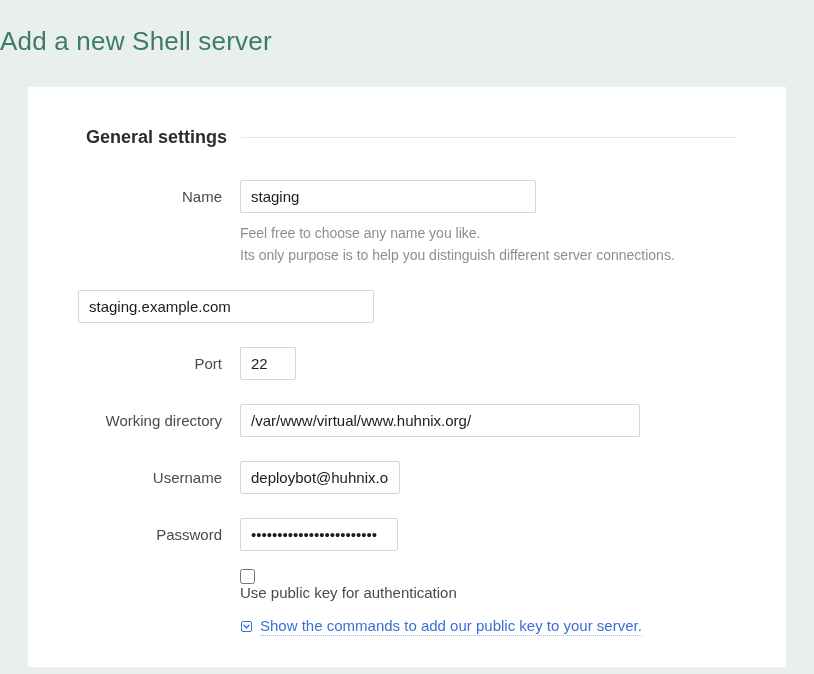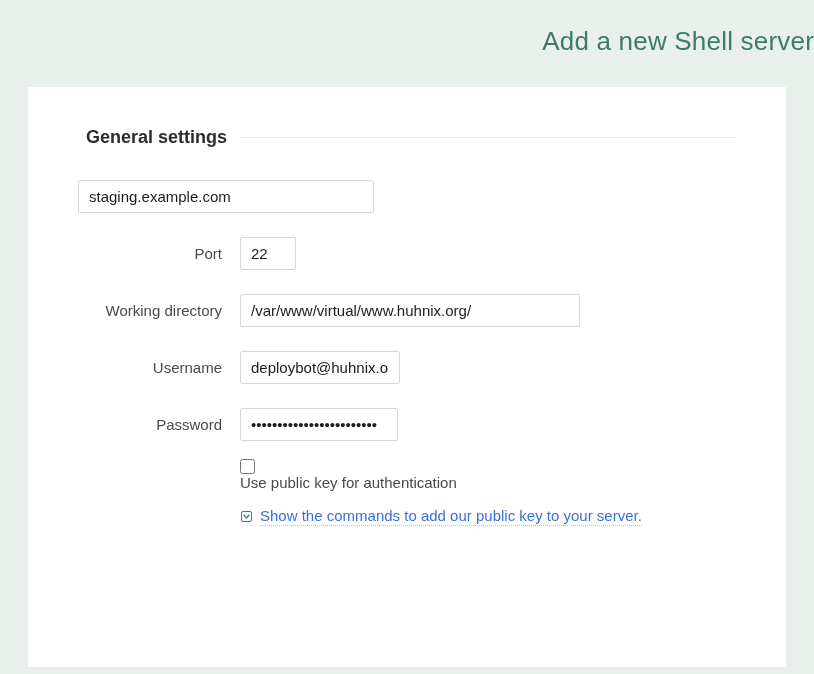--- a/index.html
+++ b/index.html
@@ -4,21 +4,21 @@
   <style>
     * { box-sizing: border-box; margin: 0; padding: 0; }
     body {
       font-family: -apple-system, BlinkMacSystemFont, "Helvetica Neue", Arial, sans-serif;
       background: #e9f0ec;
       width: 814px;
       height: 674px;
       overflow: hidden;
     }
     .page-title {
-      text-align: right;
+      text-align: left;
       font-size: 26px;
       font-weight: 300;
       color: #3f7a6a;
       padding: 26px 0 30px 0;
       letter-spacing: 0.2px;
     }
     .card {
       background: #fff;
       margin: 0 28px;
       padding: 40px 50px 30px 50px;
@@ -63,21 +63,21 @@
       font-size: 15px;
       color: #1c1c1c;
       padding: 7px 10px;
       border: 1px solid #d6d6d6;
       border-radius: 2px;
       background: #fff;
       outline: none;
     }
     .w-wide { width: 296px; }
     .w-narrow { width: 56px; }
-    .w-med { width: 340px; }
+    .w-med { width: 400px; }
     .w-user { width: 160px; }
     .w-pass { width: 158px; }
     .hint {
       font-size: 14px;
       color: #8a8f92;
       margin-top: 10px;
       line-height: 1.55;
     }
     .user-hint {
       background: #eaf1fb;
@@ -127,20 +127,30 @@
 
 <div class="page-title">Add a new Shell server</div>
 
 <div class="card">
 
   <div class="section-header">
     <div class="section-title">General settings</div>
     <hr class="section-rule">
   </div>
 
+  <div class="row">
+    <div class="label-col">Name</div>
+    <div class="field-col">
+      <input type="text" class="w-wide" value="staging" style="">
+      <div class="hint">
+        <span>Feel free to choose any name you like.</span><br>
+        <span>Its only purpose is to help you distinguish different server connections.</span>
+      </div>
+    </div>
+  </div>
 
   <div class="row">
     <div class="field-col">
       <input type="text" class="w-wide" value="staging.example.com" style="">
     </div>
   </div>
 
   <div class="row">
     <div class="label-col">Port</div>
     <div class="field-col">

